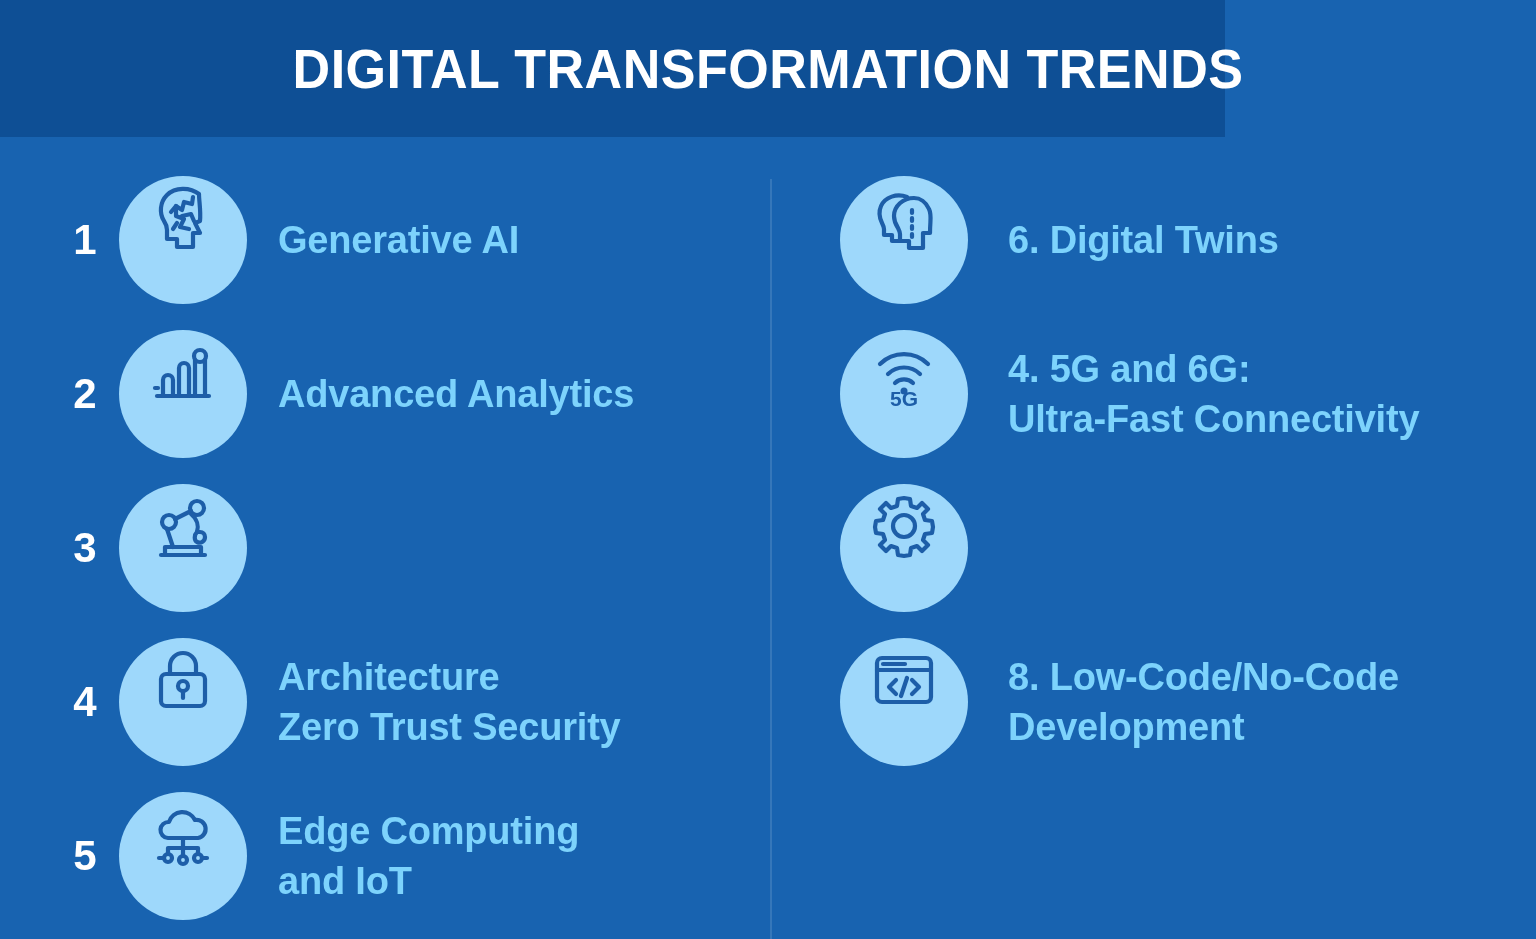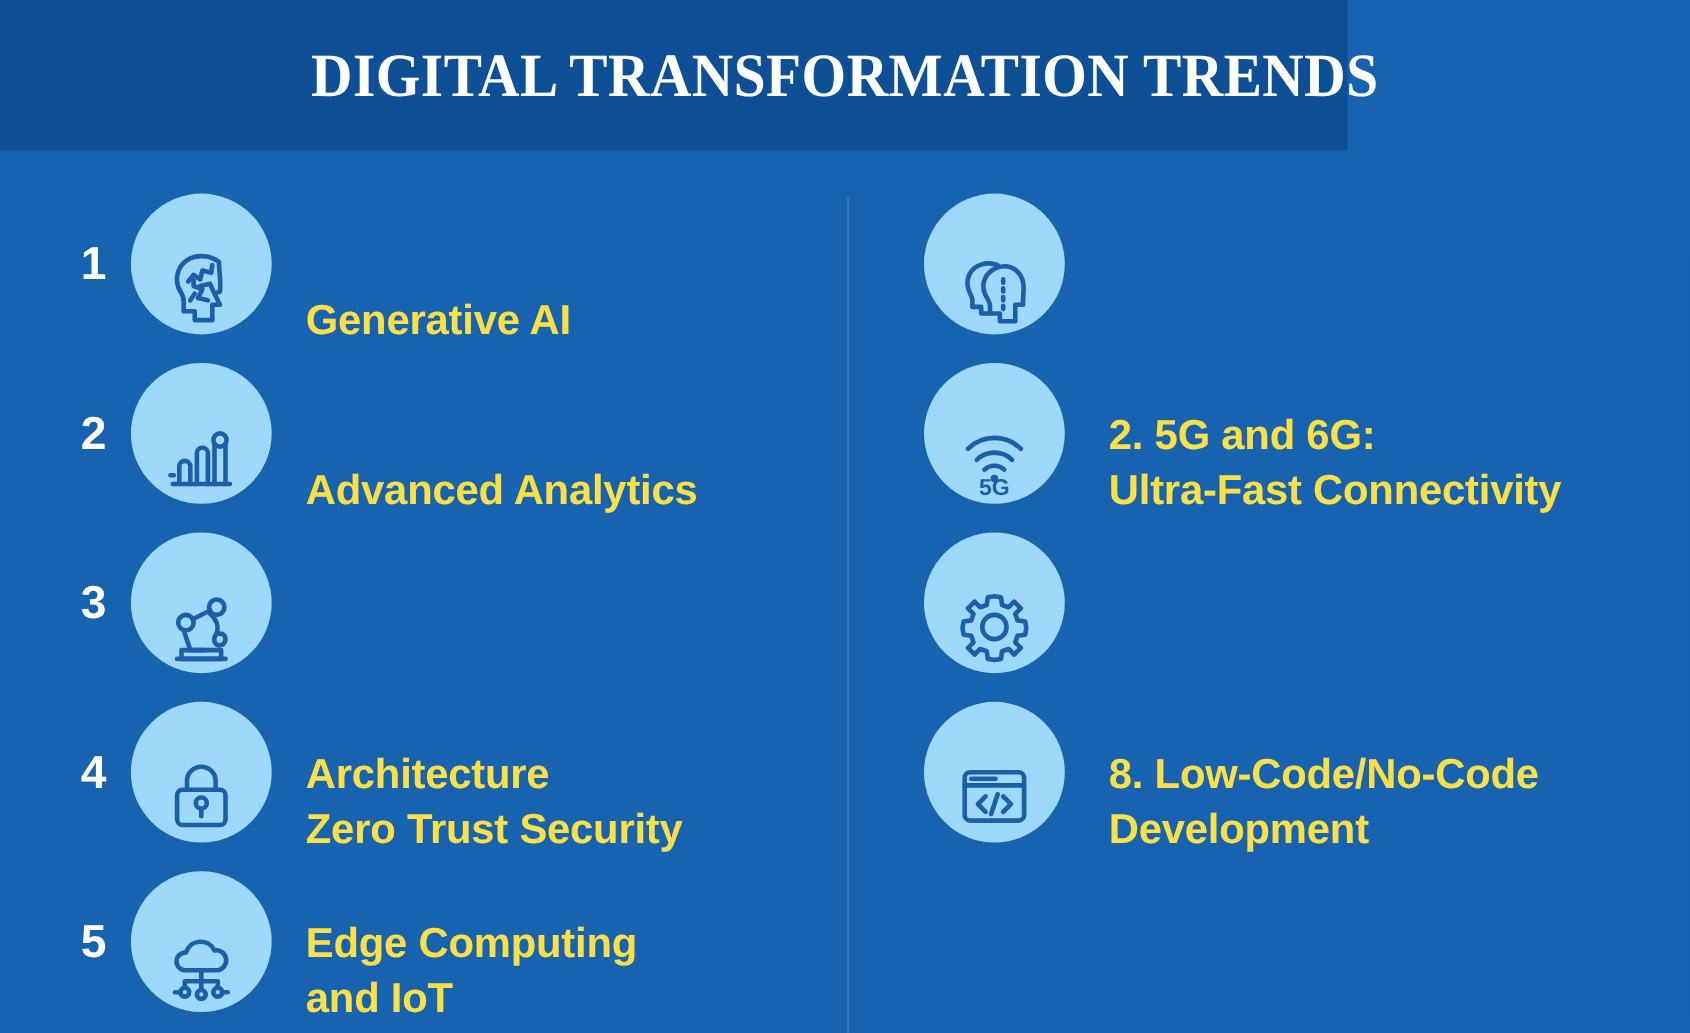--- a/index.html
+++ b/index.html
@@ -6,21 +6,20 @@
   html,body { width:1536px; height:939px; overflow:hidden; }
   body {
     background:#1863b0;
     font-family:"Liberation Sans", sans-serif;
     position:relative;
   }
   
   #header {
     position:absolute; left:0; top:0; width:1225px; height:137px;
     background:#0e4f95;
-    font-family:Liberation Serif, serif;
   }
   #header-title {
     position:absolute; left:0; top:0; width:1536px; height:137px;
     display:flex; align-items:center; justify-content:center;
     color:#ffffff;
     font-size:56px;
     font-weight:bold;
     letter-spacing:0.5px;
     transform:scaleX(0.93);
     white-space:nowrap;
@@ -49,31 +48,31 @@
     position:absolute; left:55px; top:0; width:60px; height:154px;
     display:flex; align-items:center; justify-content:center;
     color:#ffffff; font-size:42px; font-weight:bold;
   }
 
   
   .circle {
     position:absolute; top:13px; width:128px; height:128px;
     border-radius:50%;
     background:#9ed8fb;
-    display:flex; align-items:flex-end; justify-content:center;
+    display:flex; align-items:flex-start; justify-content:center;
   }
   #column-left  .circle { left:119px; }
   #column-right .circle { left:70px; }
   .circle svg { display:block; }
 
   
   .label {
     position:absolute; top:0; height:154px;
-    display:flex; flex-direction:column; justify-content:flex-end;
-    color:#fde047; font-size:38px; font-weight:bold; line-height:50px;
+    display:flex; flex-direction:column; justify-content:center;
+    color:#7dd3fc; font-size:38px; font-weight:bold; line-height:50px;
     letter-spacing:-0.2px;
   }
   #column-left  .label { left:278px; width:470px; }
   #column-right .label { left:238px; width:520px; }
   .label .ln { display:block; white-space:nowrap; }
 </style>
 </head>
 <body>
 
 <div id="header">
@@ -178,34 +177,37 @@
   <div class="column" id="column-right">
 
     <div class="row row-0">
       <div class="circle">
         <svg width="84" height="84" viewBox="0 0 84 84" fill="none" stroke="#1d5ea8" stroke-width="4.2" stroke-linecap="round" stroke-linejoin="round">
           <path d="M45 21c-10-4-22 0-26 9-3 7-1 13 1 17 1 2 2 4 2 6v6h8v6h8"></path>
           <path d="M52 22c-11 0-20 8-20 18 0 6 2 9 4 12 1 2 2 4 2 6v7h9v7h14V57h7c0-13 2-18-1-24-3-7-9-11-15-11z"></path>
           <path d="M50 34v3M50 42v3M50 50v3M50 58v3"></path>
         </svg>
       </div>
+      <div class="label">
+        <span class="ln">6. Digital Twins</span>
+      </div>
     </div>
 
     <div class="row row-1">
       <div class="circle">
         <svg width="84" height="84" viewBox="0 0 84 84" fill="none" stroke="#1d5ea8" stroke-width="4.2" stroke-linecap="round" stroke-linejoin="round">
           <path d="M18 34a34 34 0 0 1 48 0"></path>
           <path d="M26 44a23 23 0 0 1 32 0"></path>
           <path d="M33 53a13 13 0 0 1 18 0"></path>
           <circle cx="42" cy="61" r="3.5" fill="#1d5ea8" stroke="none"></circle>
           <text x="42" y="76" text-anchor="middle" font-family="Liberation Sans, sans-serif" font-size="21" font-weight="bold" fill="#1d5ea8" stroke="none">5G</text>
         </svg>
       </div>
       <div class="label">
-        <span class="ln">2. 5G and 6G:</span>
+        <span class="ln">4. 5G and 6G:</span>
         <span class="ln">Ultra-Fast Connectivity</span>
       </div>
     </div>
 
     <div class="row row-2">
       <div class="circle">
         <svg width="84" height="84" viewBox="0 0 84 84" fill="none" stroke="#1d5ea8" stroke-width="4.2" stroke-linecap="round" stroke-linejoin="round">
           <path d="M42 14l6 1 1 7 6 2 5-5 6 6-5 5 2 6 7 1 1 6-1 6-7 1-2 6 5 5-6 6-5-5-6 2-1 7-6 1-6-1-1-7-6-2-5 5-6-6 5-5-2-6-7-1-1-6 1-6 7-1 2-6-5-5 6-6 5 5 6-2 1-7z"></path>
           <circle cx="42" cy="42" r="11"></circle>
         </svg>

